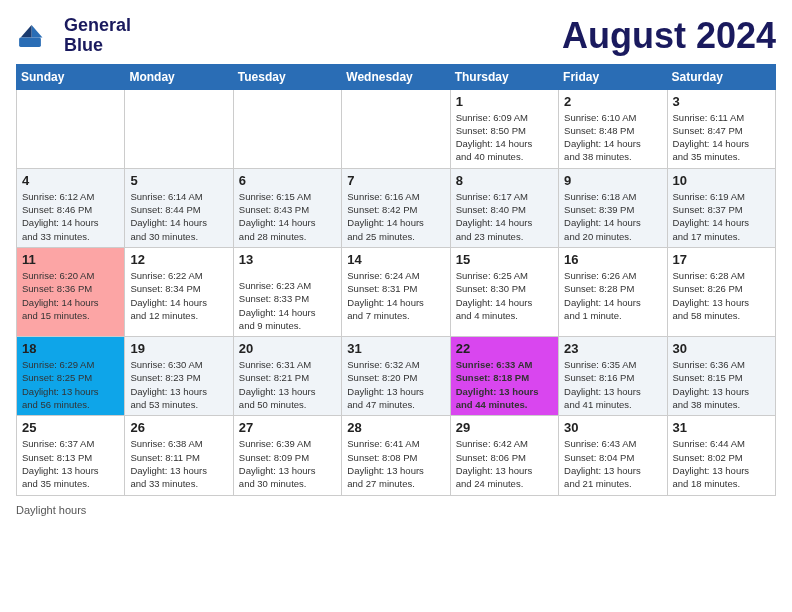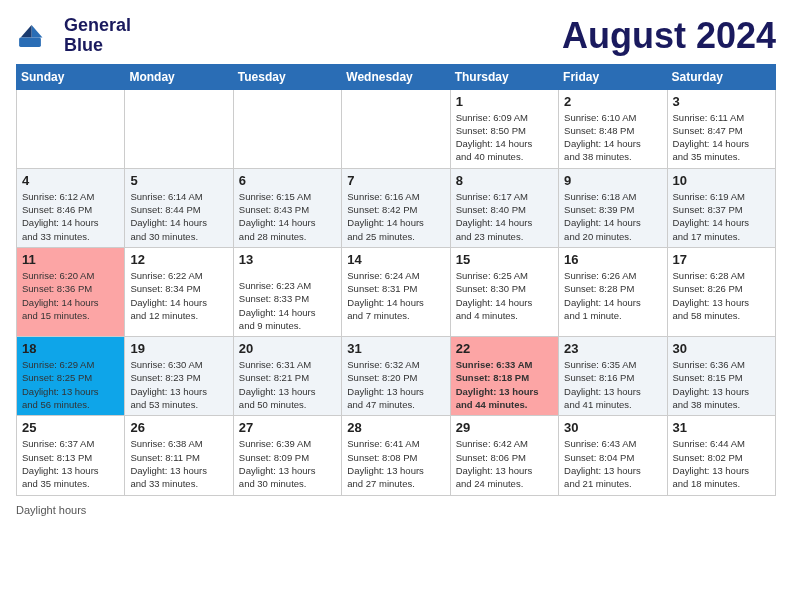--- a/index.html
+++ b/index.html
@@ -280,21 +280,21 @@
 Daylight: 13 hours
 and 50 minutes.</div>
         </td>
         <td style="background: rgb(240, 244, 248);">
           <span class="day-num">31</span>
           <div class="day-info" style="white-space: pre-line;">Sunrise: 6:32 AM
 Sunset: 8:20 PM
 Daylight: 13 hours
 and 47 minutes.</div>
         </td>
-        <td style="background: #fca5a5;">
+        <td style="background: #d946ef;">
           <span class="day-num">22</span>
           <div class="day-info" style="white-space: pre-line; font-weight: bold;">Sunrise: 6:33 AM
 Sunset: 8:18 PM
 Daylight: 13 hours
 and 44 minutes.</div>
         </td>
         <td style="background: rgb(240, 244, 248);">
           <span class="day-num">23</span>
           <div class="day-info" style="white-space: pre-line;">Sunrise: 6:35 AM
 Sunset: 8:16 PM

